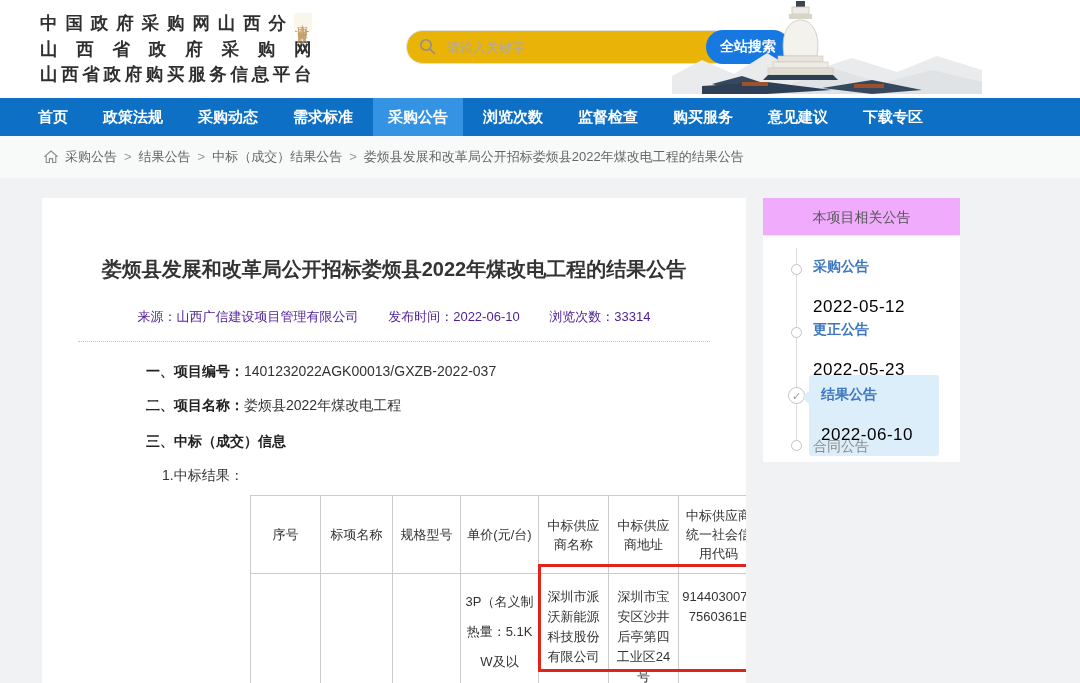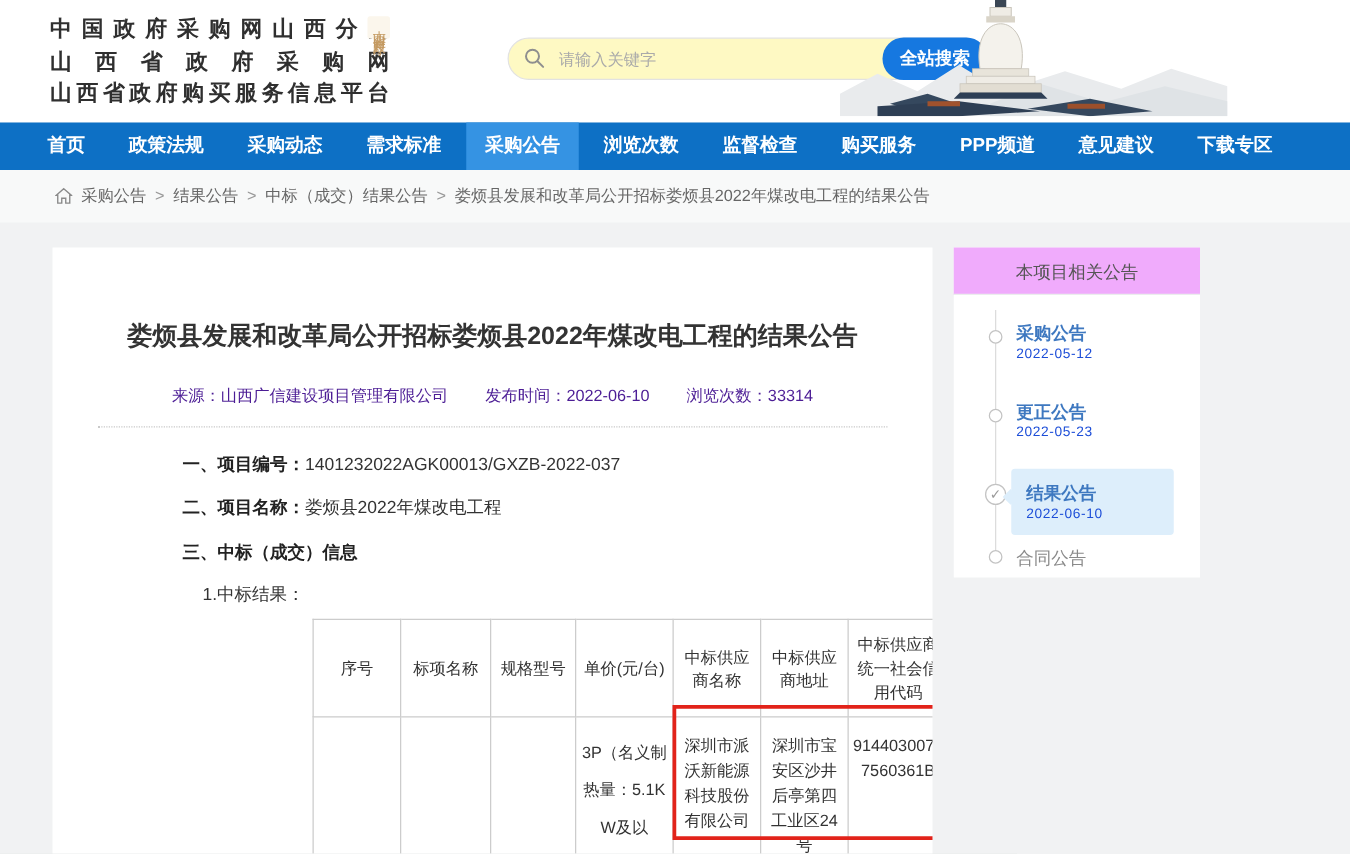--- a/index.html
+++ b/index.html
@@ -8,21 +8,21 @@
 
   
   .header { position:absolute; top:0; left:0; width:1080px; height:98px; background:#fff; z-index:2; }
   .logo { position:absolute; left:40px; top:11px; width:272px; }
   .logo-line { font-size:17.5px; font-weight:bold; color:#2f2f2f; line-height:25.5px;
                text-align:justify; text-align-last:justify; letter-spacing:0.5px; }
   .seal { position:absolute; left:294px; top:13px; writing-mode:vertical-rl; font-size:10.5px;
           color:#c49a62; letter-spacing:2px; line-height:14px; padding:3px 2px; background:#fbf6ec; border-radius:2px; }
   .search-wrap { position:absolute; left:406px; top:30px; width:384px; height:34px; }
   .search-input { width:100%; height:34px; border:1px solid #e2e2e2; border-radius:17px;
-                  padding:0 95px 0 40px; font-size:13px; color:#555; outline:none; background:#fef9c3;
+                  padding:0 95px 0 40px; font-size:13px; color:#555; outline:none; background:#eab308;
                   font-family:inherit; }
   .search-input::placeholder { color:#aaa; }
   .search-icon { position:absolute; left:13px; top:8px; }
   .search-btn { position:absolute; right:0; top:0; width:84px; height:34px; border:none; cursor:pointer;
                 border-radius:17px; background:#1678e0; color:#fff; font-size:14px; font-weight:bold;
                 font-family:inherit; }
   .header-art { position:absolute; right:98px; bottom:0; }
 
   
   .nav { position:absolute; top:98px; left:0; width:1080px; height:38px; background:#0d70c5;
@@ -70,21 +70,21 @@
                    background:#f0abfc; border-bottom:1px solid #ebeded; }
   .timeline { position:relative; height:226px; }
   .tl-line { position:absolute; left:33px; top:12px; height:202px; width:1px; background:#dcdcdc; }
   .tl-item { position:absolute; left:0; width:100%; cursor:pointer; }
   .tl-node { position:absolute; left:28px; width:11px; height:11px; border:1px solid #c3c3c3;
              border-radius:50%; background:#fff; }
   .tl-node.check { left:25px; width:17px; height:17px; color:#9a9a9a; font-size:11px;
                    line-height:16px; text-align:center; }
   .tl-content { position:absolute; left:50px; }
   .tl-label { font-size:14px; font-weight:bold; color:#3e78c0; }
-  .tl-date { font-size:11px; color:#1d4ed8; margin-top:1px; letter-spacing:0.5px; }
+  .tl-date { font-size:17px; color:#000000; margin-top:21px; letter-spacing:0.5px; }
   .tl-item.pending .tl-label { color:#8a8a8a; font-weight:normal; }
   .tl-item.current .tl-content { left:46px; top:-11px; background:#ddeefb; border-radius:3px;
                                  padding:11px 14px 11px 12px; width:130px; }
   .tl-item.current .tl-content::before { content:""; position:absolute; left:-5px; top:18px;
                                  width:9px; height:9px; background:#ddeefb; transform:rotate(45deg); }
   .pos1 { top:22px; } .pos2 { top:85px; } .pos3 { top:150px; } .pos4 { top:202px; }
   .pos1 .tl-node, .pos2 .tl-node { top:6px; } .pos4 .tl-node { top:2px; }
   .pos3 .tl-node { top:1px; }
 </style>
 </head>
@@ -137,21 +137,20 @@
 
   <div class="nav">
     <div class="nav-item">首页</div>
     <div class="nav-item">政策法规</div>
     <div class="nav-item">采购动态</div>
     <div class="nav-item">需求标准</div>
     <div class="nav-item active">采购公告</div>
     <div class="nav-item">浏览次数</div>
     <div class="nav-item">监督检查</div>
     <div class="nav-item">购买服务</div>
-    <div class="nav-item">PPP频道</div>
     <div class="nav-item">意见建议</div>
     <div class="nav-item">下载专区</div>
   </div>
 
   <div class="crumb-bar">
     <span class="home-icon">
       <svg width="14" height="14" viewBox="0 0 14 14">
           <path d="M7 1 L13 6.2 L11.8 6.2 L11.8 12.5 L8.6 12.5 L8.6 8.6 L5.4 8.6 L5.4 12.5 L2.2 12.5 L2.2 6.2 L1 6.2 Z" fill="none" stroke="#8a8a8a" stroke-width="1.1"></path>
         </svg>
     </span>

